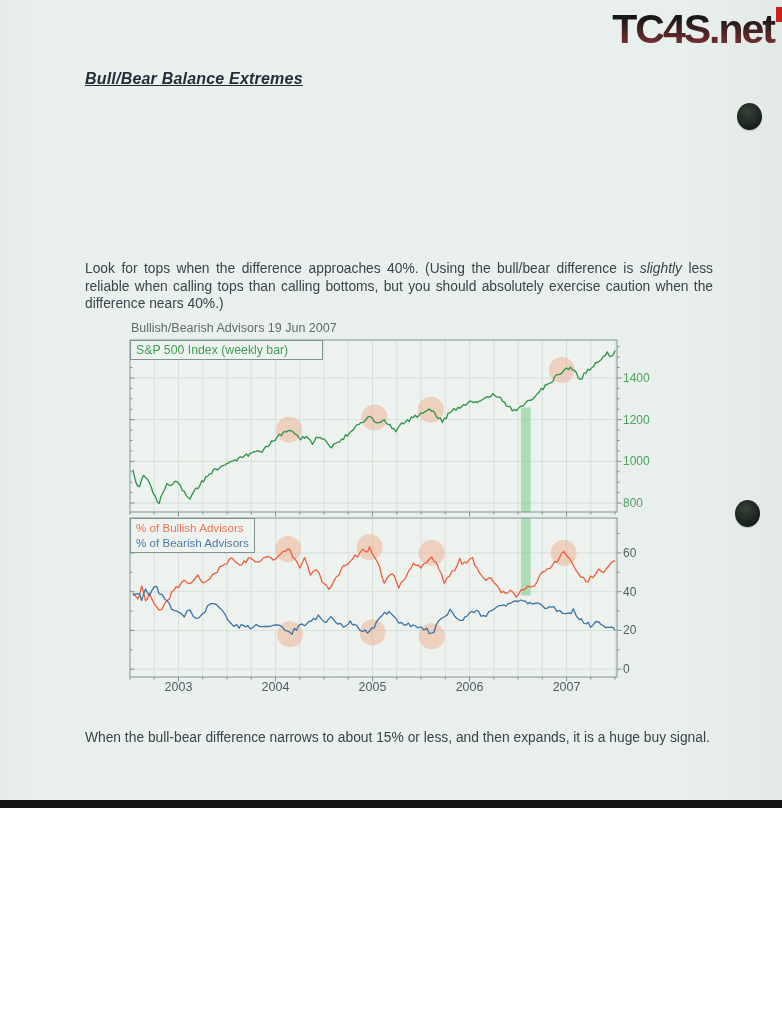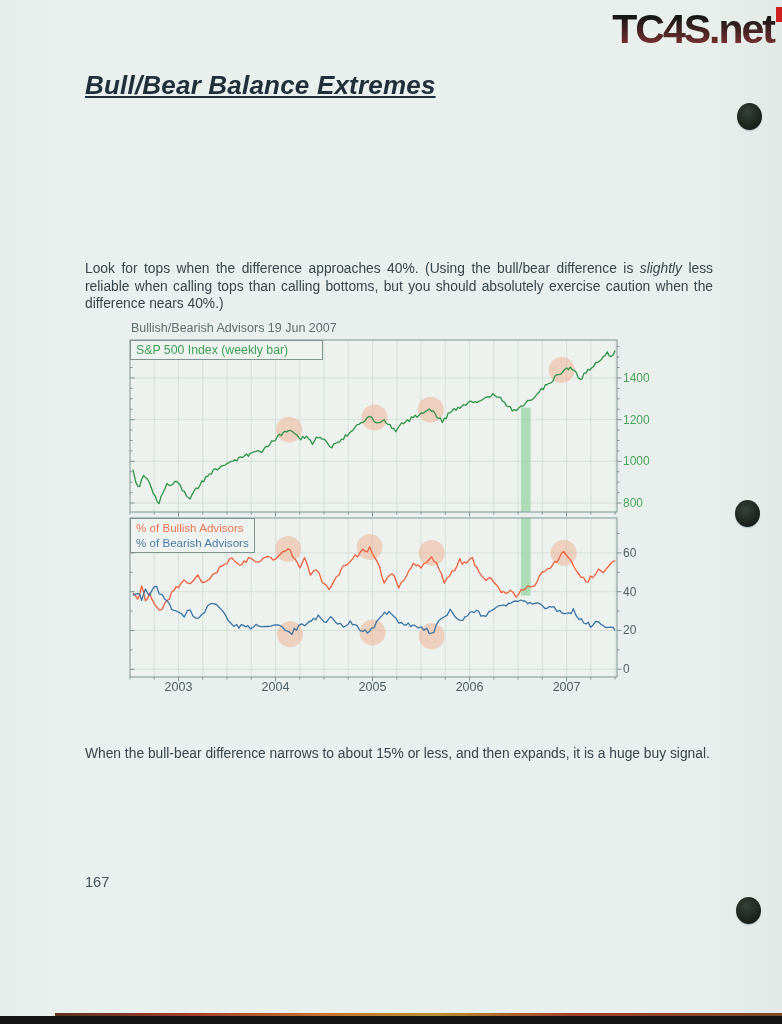--- a/index.html
+++ b/index.html
@@ -1,33 +1,33 @@
 <!DOCTYPE html>
 <html><head>
 <meta charset="utf-8">
 <style>
   html,body{margin:0;padding:0;}
   .page{
-    position:relative; width:782px; height:1024px; overflow:hidden;
+    position:relative; width:782px; height:808px; overflow:hidden;
     background:linear-gradient(90deg,#e6ecea 0%, #eaf0ed 6%, #e9efec 88%, #e3e9e7 100%);
     font-family:"Liberation Sans", sans-serif;
     text-decoration:underline;
   }
   .tc4s{position:absolute; top:2px; right:4px; width:212px; height:54px;}
   .tc4s text{font-family:"Liberation Sans",sans-serif; font-weight:bold; font-size:41px; letter-spacing:-2px;}
   .red-sliver{position:absolute; top:7px; right:0; width:6px; height:15px; background:#cf1f1f;}
   .doc-title{
-    position:absolute; left:85px; top:70px; font-size:26px; font-weight:bold; font-style:italic;
+    position:absolute; left:85px; top:70px; font-size:16px; font-weight:bold; font-style:italic;
     text-decoration:underline; color:#212f3a; letter-spacing:.2px;
   }
   .para{
     position:absolute; left:85px; width:628px; text-align:justify;
     font-size:13.8px; line-height:17.6px; color:#37454c;
   }
-  .p1{top:120px;} .p2{top:196px;} .p3{top:247px;margin-top:13px;} .closing{top:729px;margin-top:16px;}
+  .p1{top:120px;} .p2{top:196px;} .p3{top:247px;margin-top:13px;} .closing{top:729px;}
   .chart-wrap{position:absolute; left:110px; top:318px; width:600px; height:385px;}
   .watermark{
     position:absolute; left:244px; top:482px; z-index:6; white-space:nowrap;
     font-family:"DejaVu Serif", serif; font-weight:bold; font-size:44px; letter-spacing:1px;
     color:#c31f28;
     text-shadow:
       -3px 0 0 #fff, 3px 0 0 #fff, 0 -3px 0 #fff, 0 3px 0 #fff,
       -2px -2px 0 #fff, 2px -2px 0 #fff, -2px 2px 0 #fff, 2px 2px 0 #fff,
       5px 6px 4px rgba(70,25,25,.45);
   }

